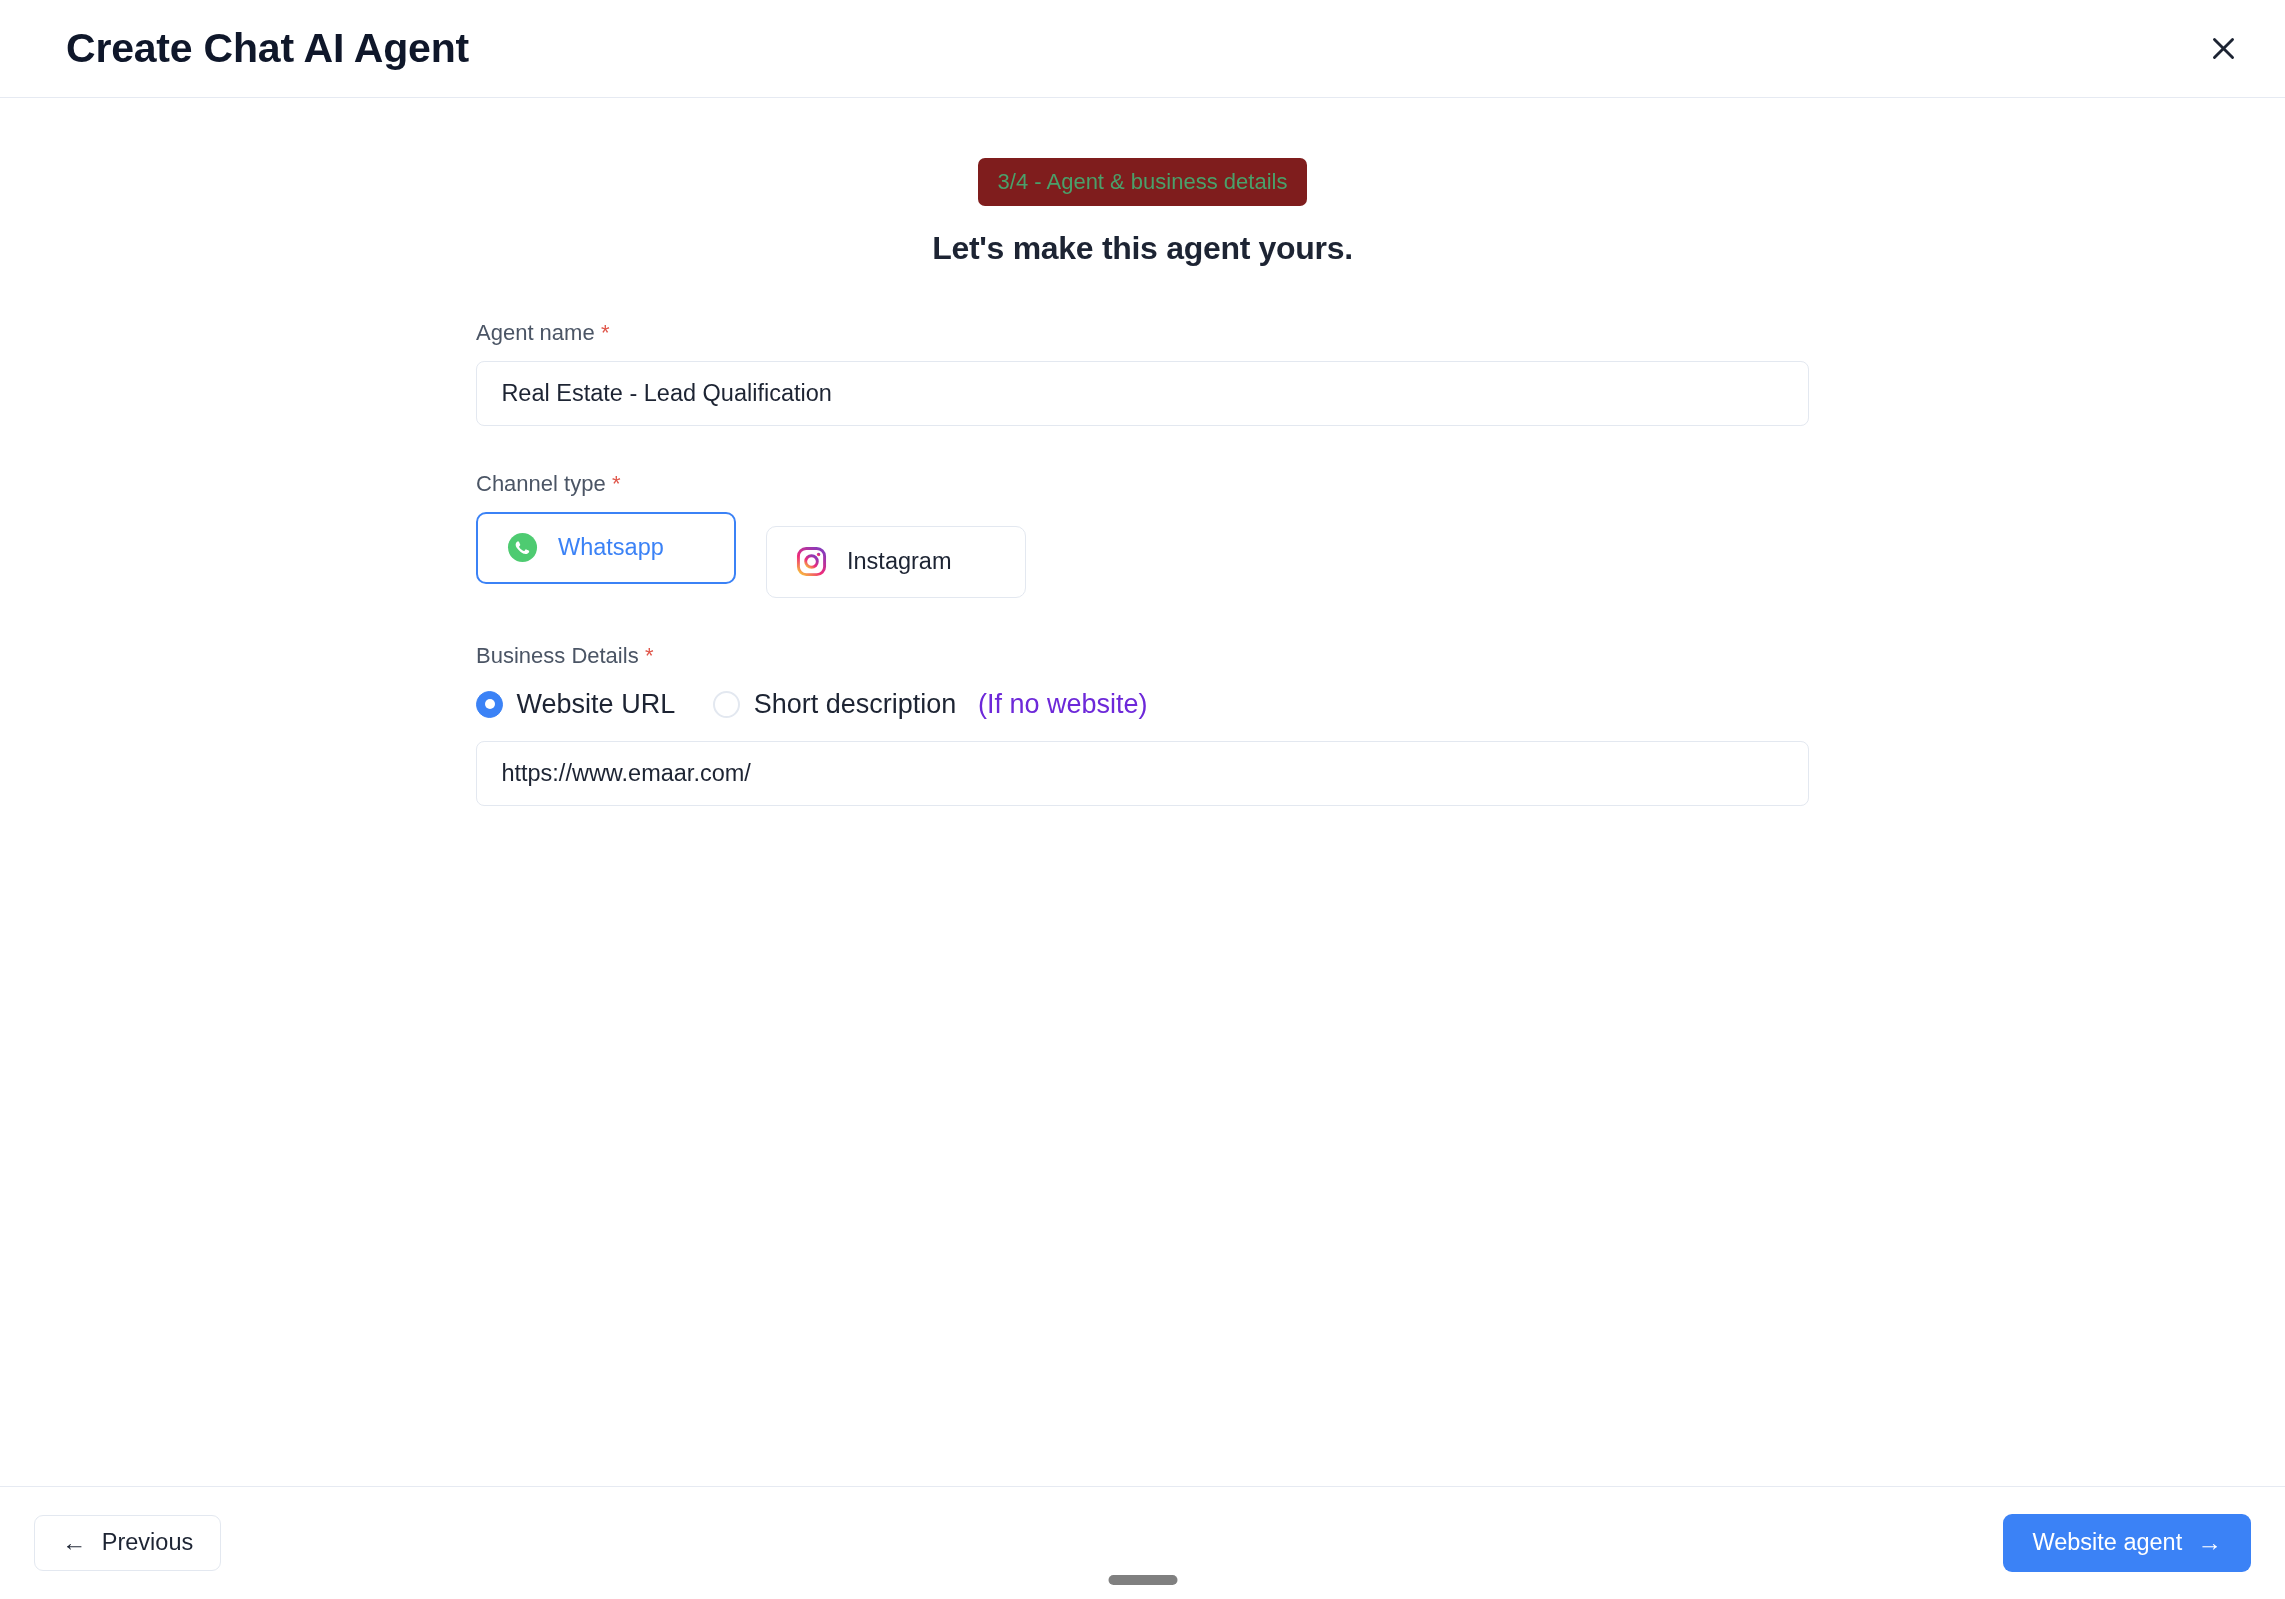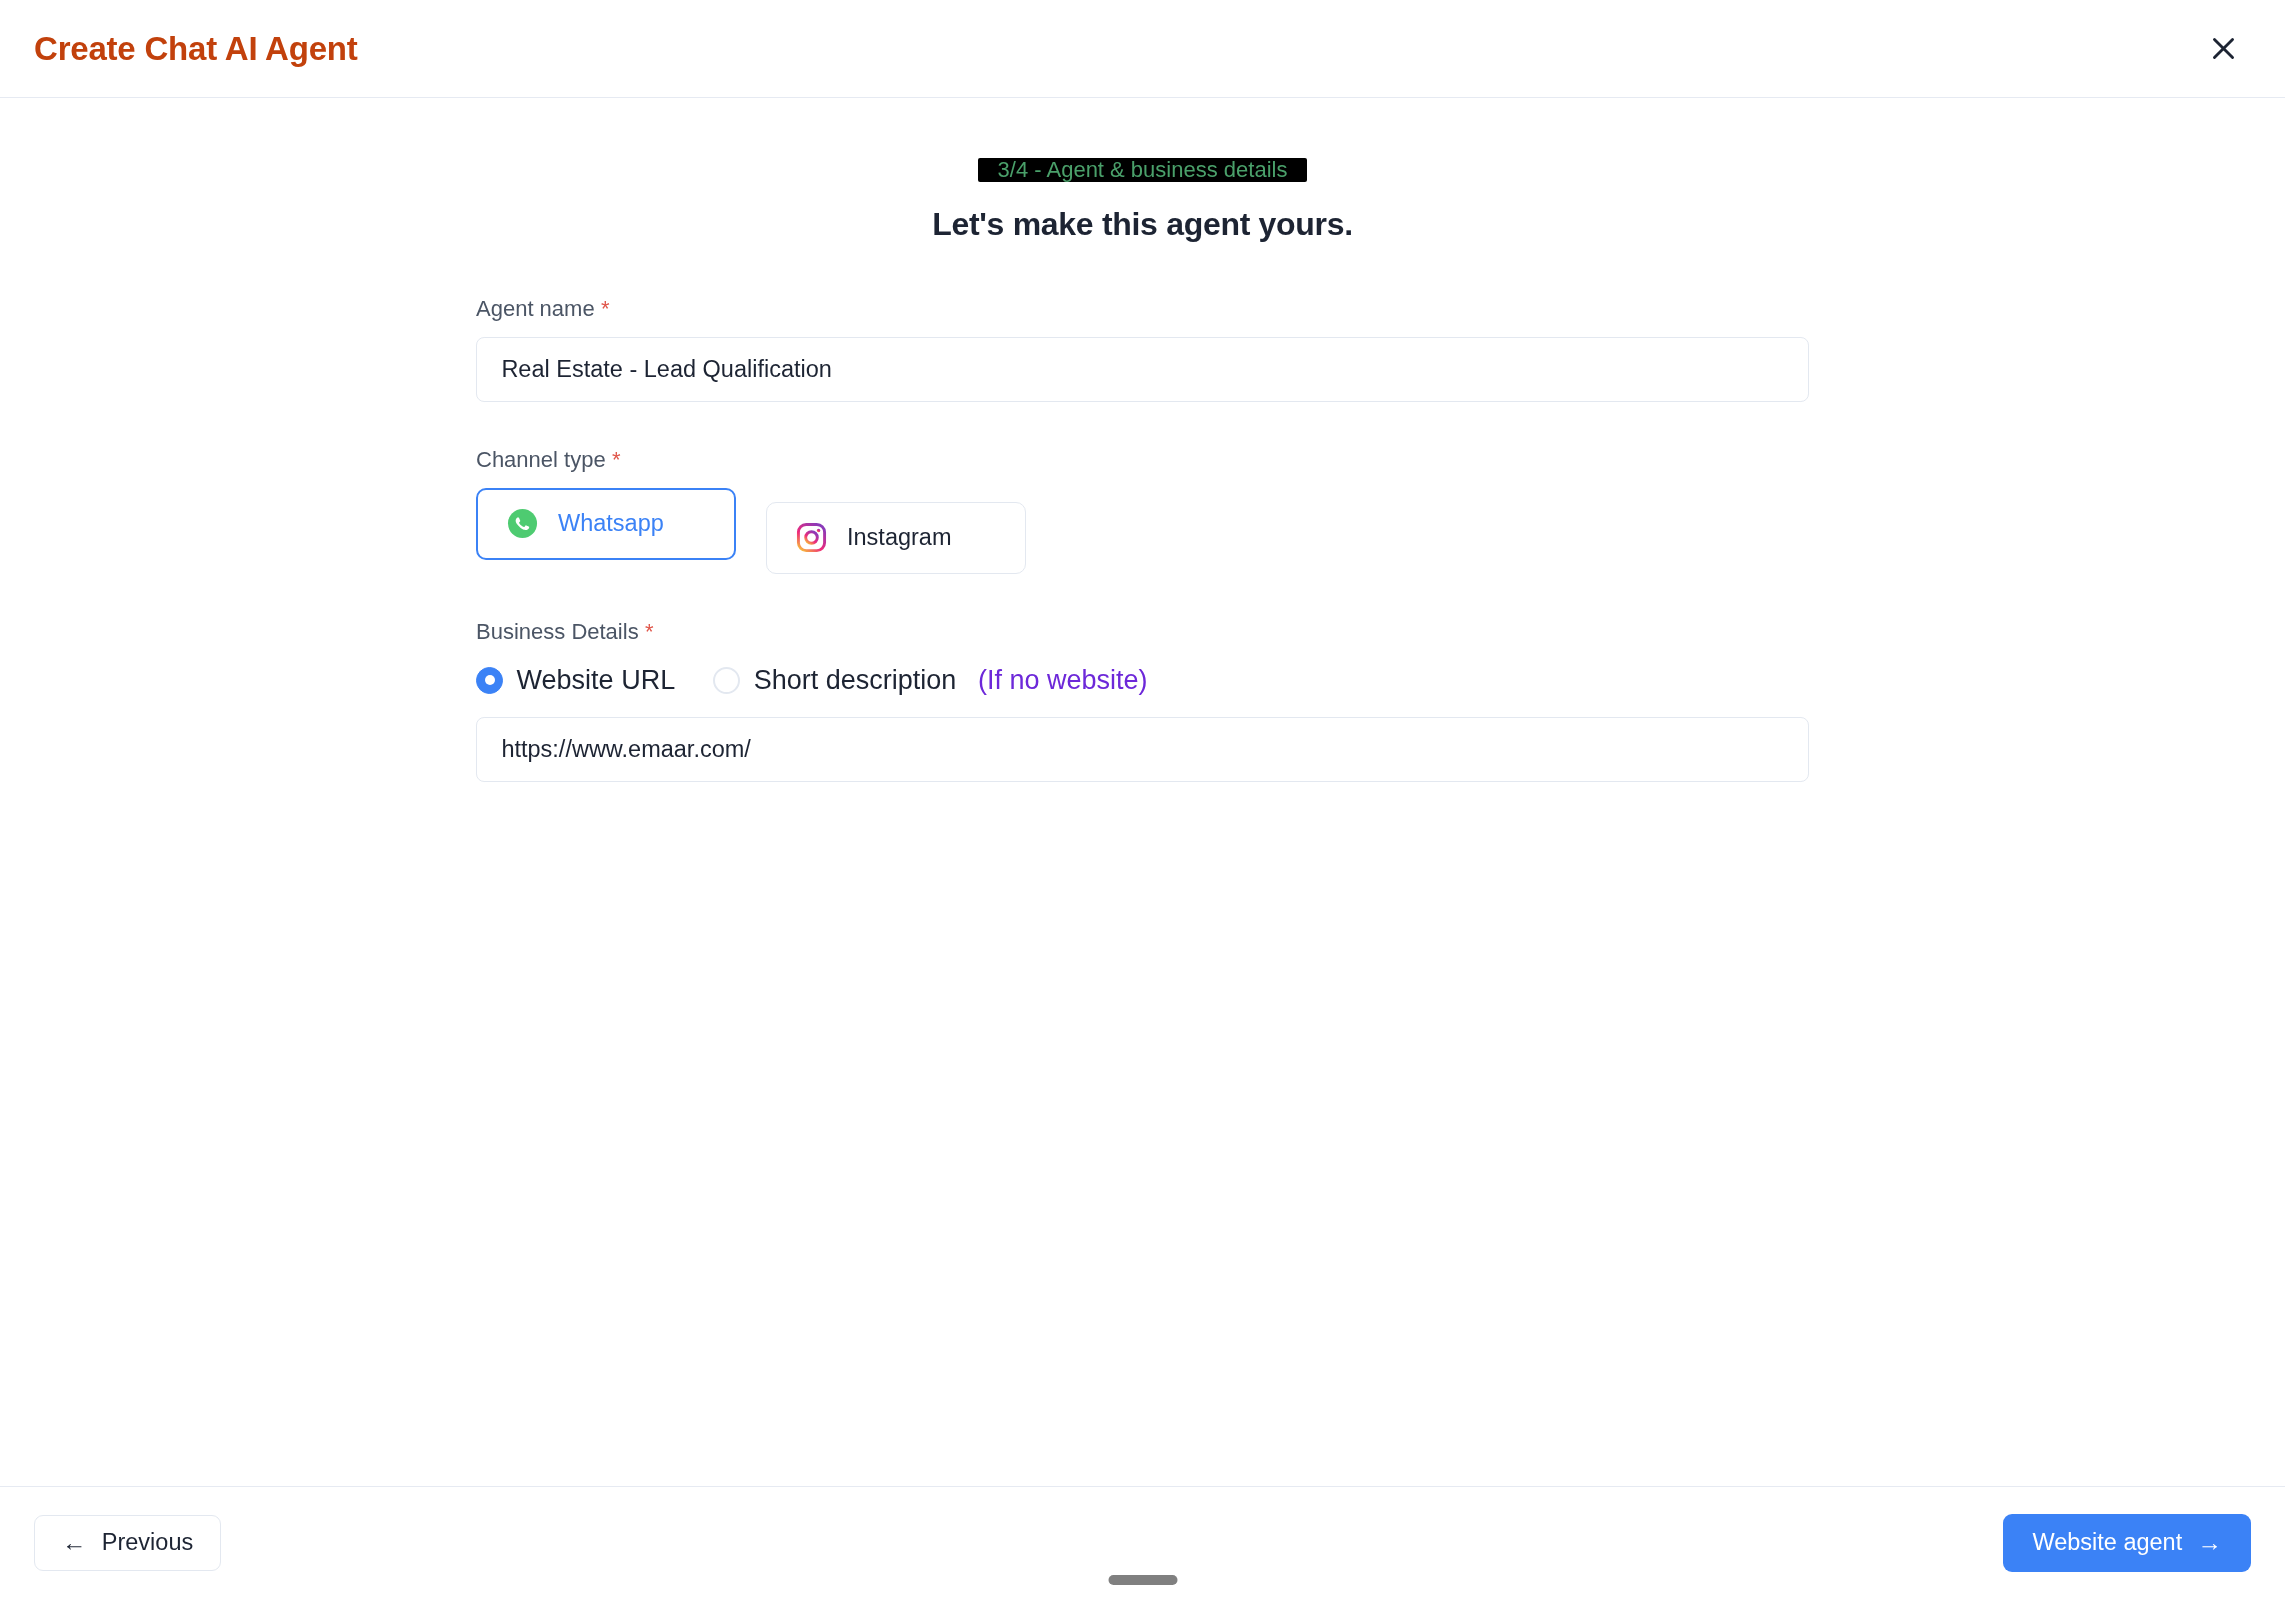--- a/index.html
+++ b/index.html
@@ -27,25 +27,26 @@
     height: 98px;
     flex: 0 0 98px;
     border-bottom: 1.8px solid #e6eaf2;
     display: flex;
     align-items: center;
     justify-content: space-between;
     padding: 0 36px 0 34px;
     background: #ffffff;
   }
   .modal-title {
-    font-size: 33px;
+    font-size: 41px;
     font-weight: 700;
-    color: #c2410c;
+    color: #0f172a;
     letter-spacing: -0.2px;
     line-height: 1;
+    margin-left: 32px;
   }
   .close-btn {
     width: 51px;
     height: 51px;
     display: flex;
     align-items: center;
     justify-content: center;
     border-radius: 7.2px;
     cursor: pointer;
     background: transparent;
@@ -63,26 +64,26 @@
 
   .step-wrap {
     width: 100%;
     display: flex;
     flex-direction: column;
     align-items: center;
     padding-top: 60px;
   }
   .step-badge {
     display: inline-block;
-    background: #000000;
+    background: #7f1d1d;
     color: #4aa06a;
     font-size: 22px;
     line-height: 1;
-    padding: 1px 20px;
-    border-radius: 2px;
+    padding: 13px 20px;
+    border-radius: 7px;
     white-space: nowrap;
   }
   .step-heading {
     margin-top: 23.5px;
     font-size: 32px;
     font-weight: 700;
     color: #1d2433;
     letter-spacing: -0.3px;
     line-height: 1.15;
   }

